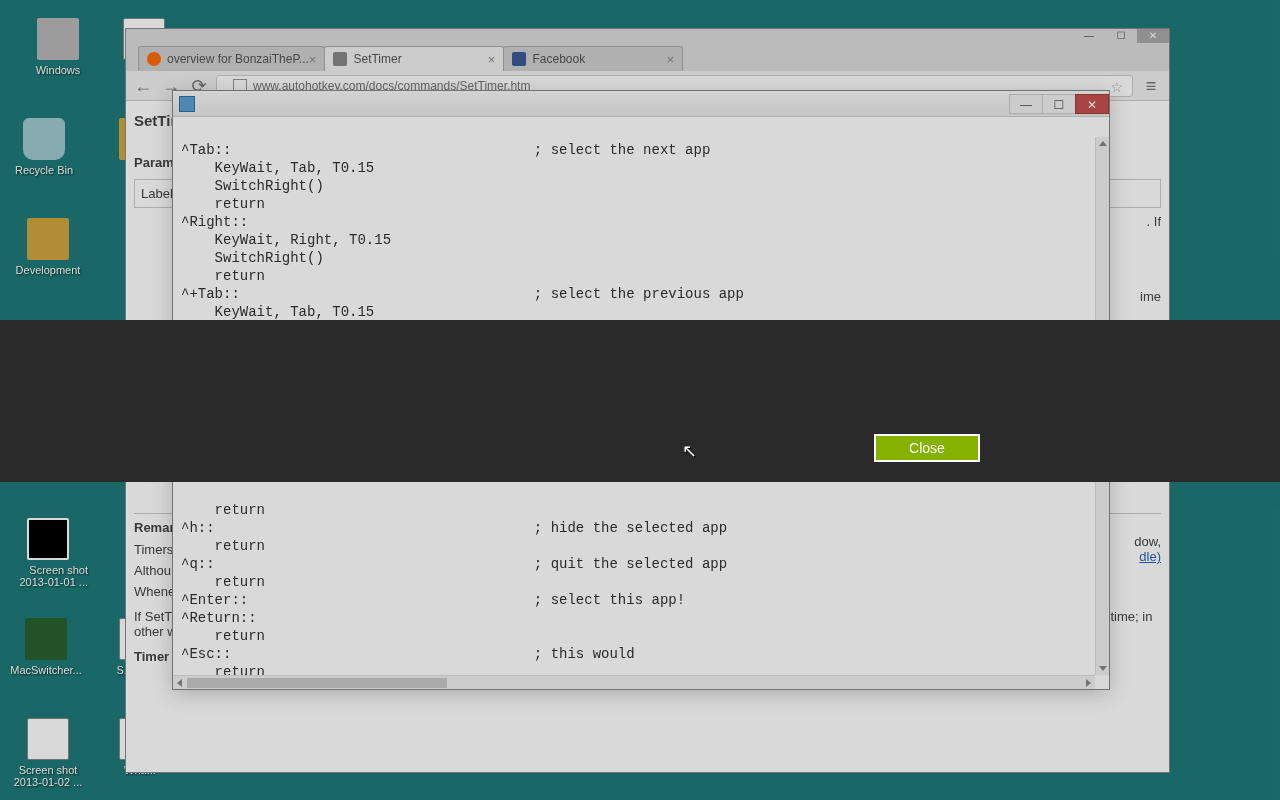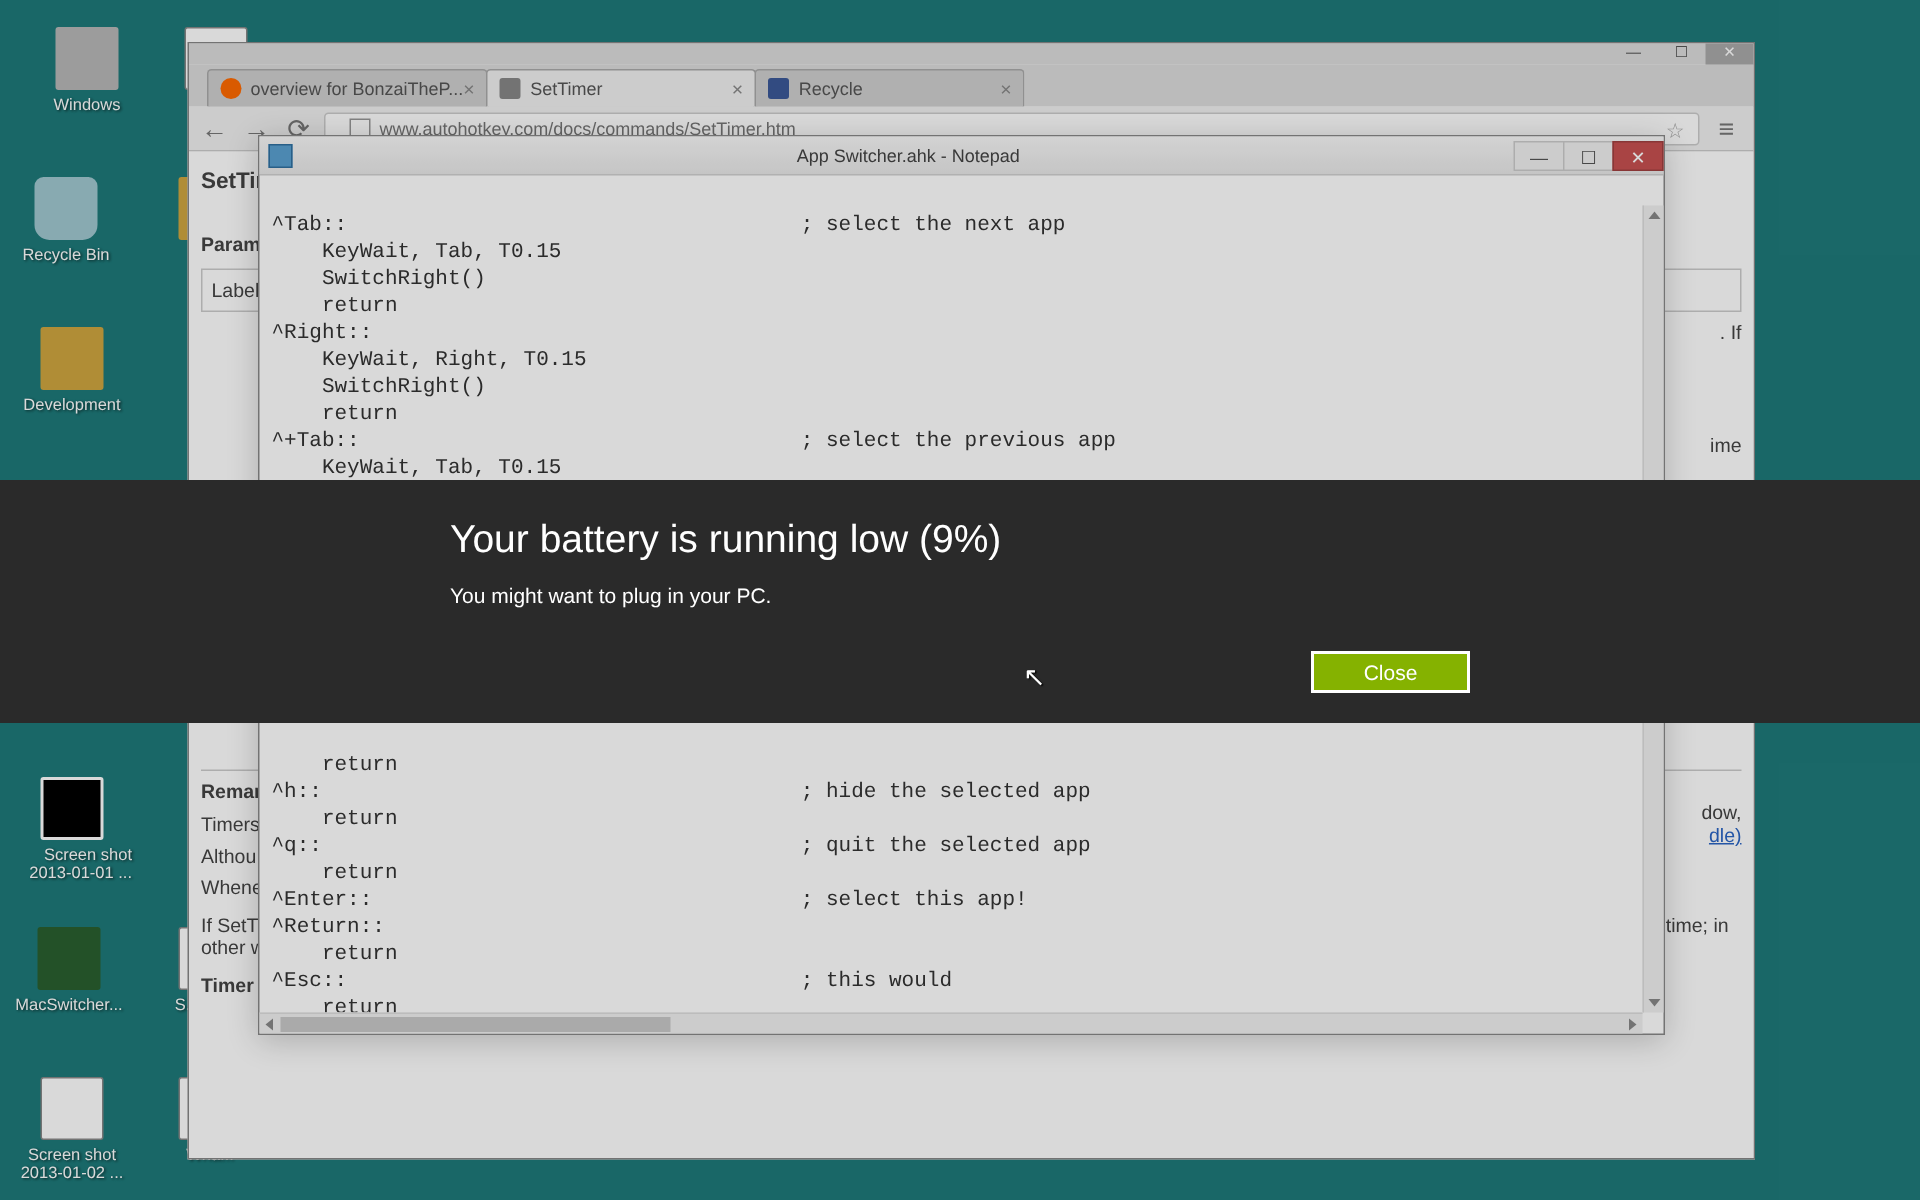--- a/index.html
+++ b/index.html
@@ -133,21 +133,21 @@
         <span>overview for BonzaiTheP...</span>
         <span class="x">×</span>
       </div>
       <div class="tab active">
         <span class="fav ff"></span>
         <span>SetTimer</span>
         <span class="x">×</span>
       </div>
       <div class="tab">
         <span class="fav fb"></span>
-        <span>Recycle</span>
+        <span>Facebook</span>
         <span class="x">×</span>
       </div>
     </div>
   <div class="toolbar">
     <div class="nav-btn">←</div>
     <div class="nav-btn">→</div>
     <div class="nav-btn">⟳</div>
     <div class="omnibox">
       <span class="doc-icon"></span>
       <span>www.autohotkey.com/docs/commands/SetTimer.htm</span>
@@ -180,21 +180,20 @@
     <div style="margin-top:10px">
       <b><span>Timer precision:</span></b>
       <span> Due to the granularity of the OS's time-keeping system, Period is typically rounded up to the nearest multiple of 10 or 15.6 milliseconds</span>
     </div>
   </div>
 </div>
 
 <div class="notepad">
   <div class="np-titlebar">
     <span class="np-icon"></span>
-    <span style="flex:1;text-align:center">App Switcher.ahk - Notepad</span>
     <div class="np-ctrl">
       <span>—</span>
       <span>☐</span>
       <span>✕</span>
     </div>
   </div>
   <div class="np-body">^Tab::                                    ; select the next app
     KeyWait, Tab, T0.15
     SwitchRight()
     return
@@ -227,20 +226,16 @@
 #if</div>
   <div class="np-sb-v"></div>
   <div class="np-sb-h">
       <div class="thumb"></div>
     </div>
 </div>
 
 <div class="dim"></div>
 
 <div class="notif-band">
-  <div class="notif-inner">
-    <div class="notif-title">Your battery is running low (9%)</div>
-    <div class="notif-msg">You might want to plug in your PC.</div>
-  </div>
   <div class="notif-close">Close</div>
 </div>
 
 <div class="cursor">↖</div>
 
 </body></html>

